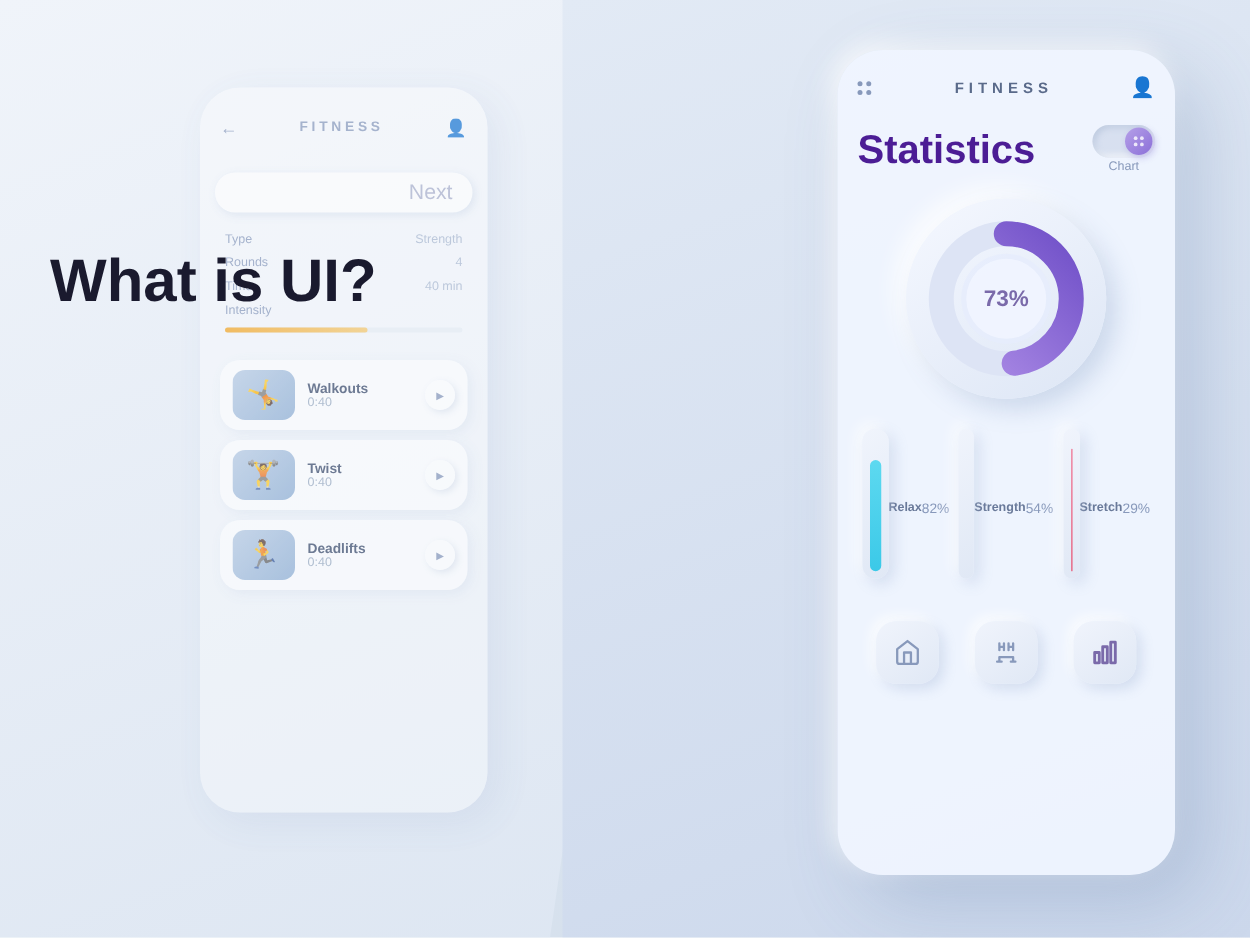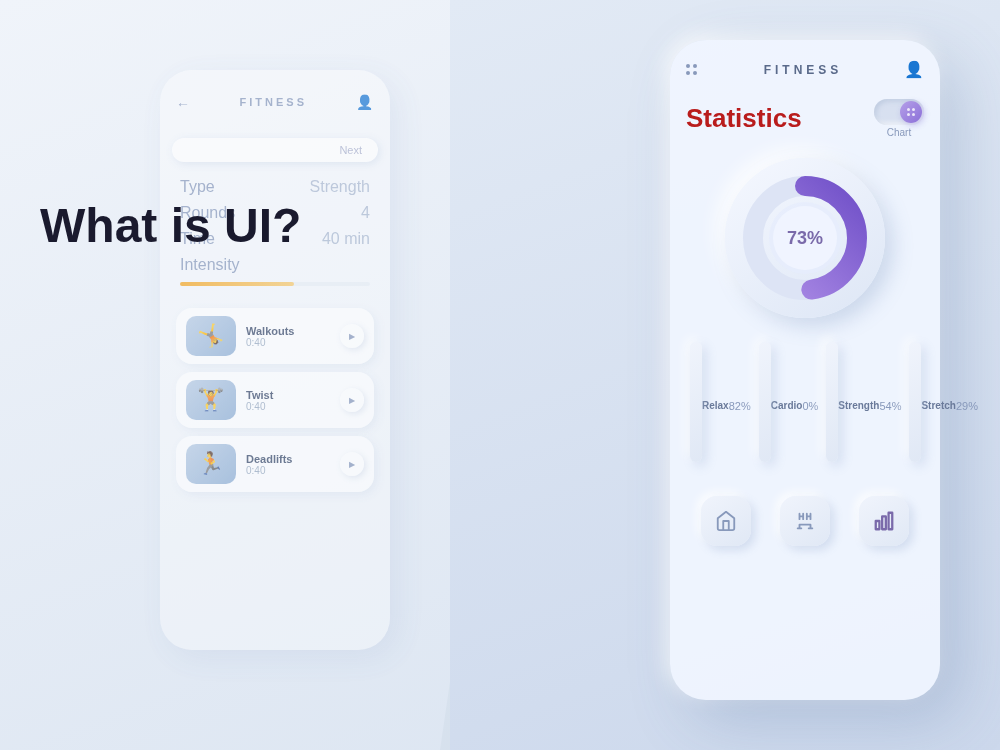--- a/index.html
+++ b/index.html
@@ -95,37 +95,37 @@
 
     .user-icon-small {
       font-size: 14px;
       color: #8899bb;
     }
 
     .next-btn {
       background: white;
       border-radius: 20px;
       padding: 6px 16px;
-      font-size: 11px;
+      font-size: 17px;
       color: #aab0cc;
       box-shadow: 2px 2px 8px rgba(100,130,180,0.2);
       text-align: right;
       margin-bottom: 12px;
     }
 
     .stats-row {
       padding: 4px 8px;
       margin-bottom: 6px;
     }
 
     .stat-item {
       display: flex;
       justify-content: space-between;
       margin-bottom: 8px;
-      font-size: 16px;
+      font-size: 10px;
       color: #8899bb;
     }
 
     .stat-val {
       color: #aab8d0;
     }
 
     .intensity-bar-container {
       height: 4px;
       background: #e8eef5;
@@ -250,23 +250,23 @@
 
     
     .stats-header {
       display: flex;
       align-items: center;
       justify-content: space-between;
       margin-bottom: 20px;
     }
 
     .stats-title {
-      font-size: 26px;
+      font-size: 32px;
       font-weight: 700;
-      color: #b91c1c;
+      color: #4c1d95;
     }
 
     .toggle-container {
       display: flex;
       flex-direction: column;
       align-items: center;
     }
 
     .toggle-switch {
       width: 50px;
@@ -564,27 +564,20 @@
   <div class="bar-chart-area">
 
     <div class="bar-column">
       <div class="bar-wrapper">
         <div class="bar-fill" style="height:82%;background:linear-gradient(180deg,#5dd9f0,#3bc9e8);border-radius:14px;"></div>
       </div>
       <div class="bar-label">Relax</div>
       <div class="bar-percent">82%</div>
     </div>
 
-    <div class="bar-column">
-      <div class="bar-wrapper">
-        <div class="bar-fill" style="height:2%;background:linear-gradient(180deg,#c8d8ee,#a8b8d8);border-radius:14px;"></div>
-      </div>
-      <div class="bar-label">Cardio</div>
-      <div class="bar-percent">0%</div>
-    </div>
 
     <div class="bar-column">
       <div class="bar-wrapper">
         <div class="bar-fill" style="height:54%;background:linear-gradient(180deg,#f5c842,#f0a832);border-radius:14px;"></div>
       </div>
       <div class="bar-label">Strength</div>
       <div class="bar-percent">54%</div>
     </div>
 
     <div class="bar-column">

